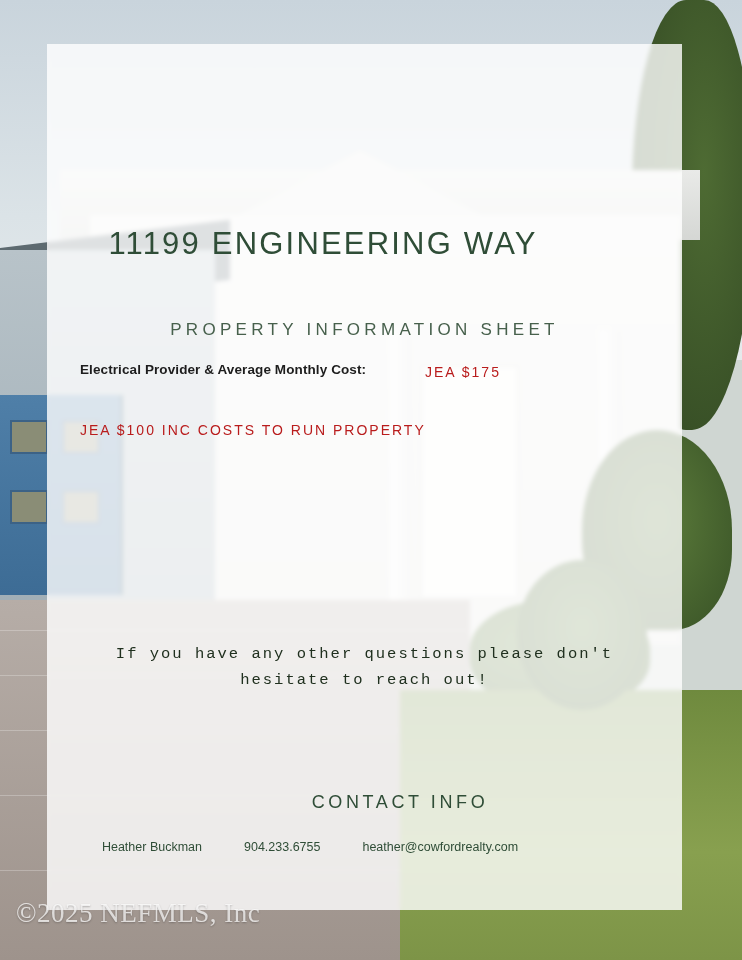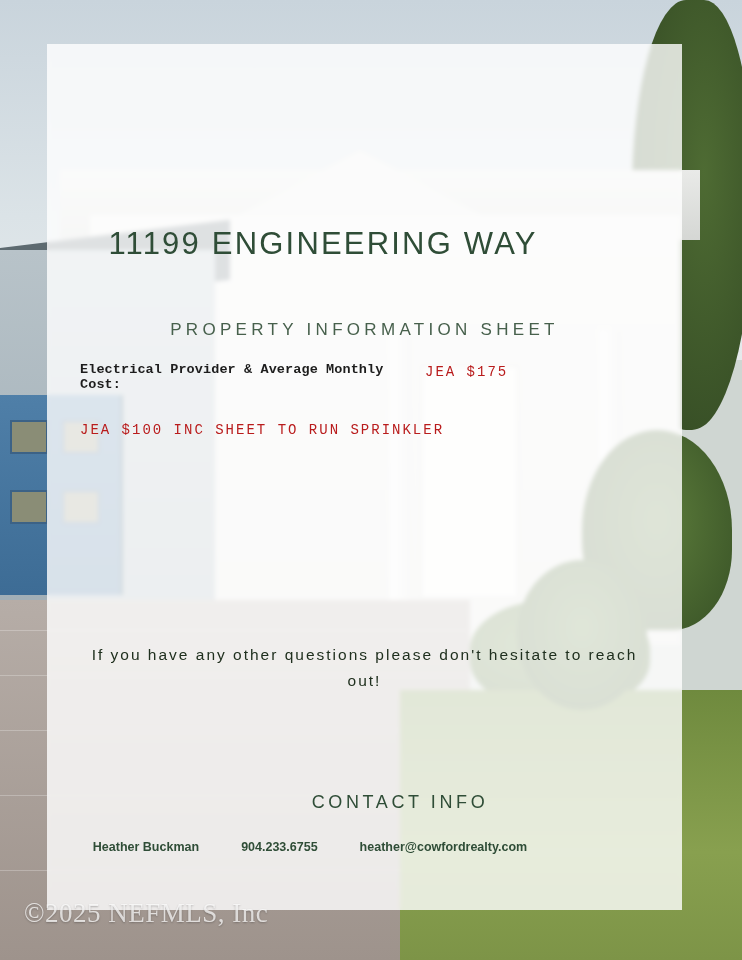--- a/index.html
+++ b/index.html
@@ -155,21 +155,20 @@
     color: #47604c;
     font-weight: 400;
     margin-top: 28px;
   }
 
   .rows {
     position: absolute;
     left: 33px;
     top: 305px;
     width: 600px;
-    font-family: Liberation Mono, monospace;
   }
   .row {
     position: relative;
     display: flex;
     align-items: flex-start;
     min-height: 58px;
   }
   .row-label {
     width: 345px;
     flex: 0 0 345px;
@@ -189,44 +188,45 @@
   }
 
   .note {
     position: absolute;
     left: 40px; top: 598px; width: 555px;
     text-align: center;
     font-size: 15.5px;
     letter-spacing: 2.0px;
     color: #20301f;
     line-height: 1.65;
+    font-family: Liberation Mono, monospace;
   }
 
   .contact-heading {
     position: absolute;
     left: 0; top: 748px; width: 706px;
     text-align: center;
     font-size: 18px;
     letter-spacing: 3.6px;
     color: #2f4d37;
   }
   .contact-row {
     position: absolute;
     left: 0; top: 796px; width: 526px;
     display: flex;
     justify-content: center;
     gap: 42px;
     font-size: 12.5px;
-    font-weight: bold;
+    font-weight: normal;
     color: #2f4d37;
   }
 
   .watermark {
     position: absolute;
-    left: 24px;
+    left: 16px;
     top: 898px;
     font-family: "Liberation Serif", serif;
     font-size: 27px;
     color: rgba(255,255,255,0.72);
     letter-spacing: 0.5px;
     text-shadow: 0 1px 2px rgba(0,0,0,0.25);
   }
 </style>
 </head>
 <body>
@@ -272,21 +272,21 @@
 
     <div class="rows">
 
       <div class="row">
         <div class="row-label">Electrical Provider &amp; Average Monthly Cost:</div>
         <div class="row-value">JEA $175</div>
       </div>
 
 
       <div class="row">
-        <div class="row-value">JEA $100 INC SHEET TO RUN SPRINKLER</div>
+        <div class="row-value">JEA $100 INC COSTS TO RUN PROPERTY</div>
       </div>
 
       <div class="row">
       </div>
 
 
     </div>
 
     <div class="note">If you have any other questions please don't hesitate to reach out!</div>
 

